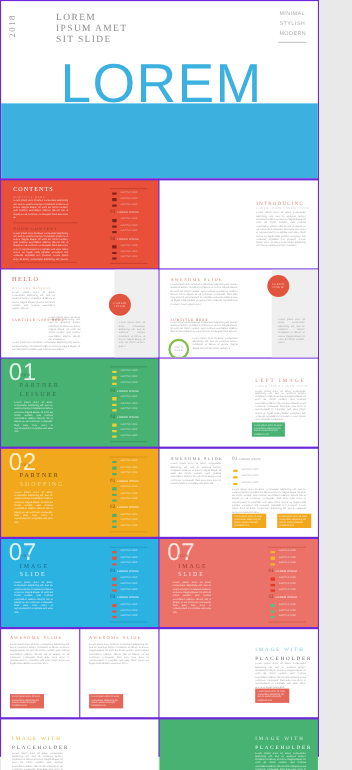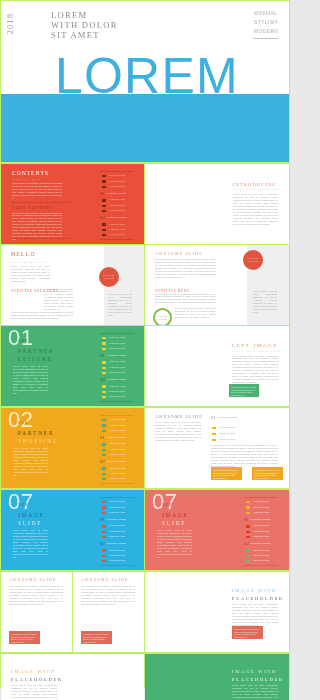--- a/index.html
+++ b/index.html
@@ -1,17 +1,17 @@
 <!DOCTYPE html>
 <html><head>
 <meta charset="utf-8">
 <style>
   html,body{margin:0;padding:0;}
   body{width:290px;height:700px;background:#e9e9e9;font-family:"Liberation Serif",serif;overflow:hidden;}
-  #page{position:relative;width:290px;height:688px;background:#bef264;}
+  #page{position:relative;width:290px;height:688px;background:#6d28d9;}
 
   .slide{position:absolute;overflow:hidden;background:#fff;}
 
   
   #hero{left:1px;top:1px;width:288px;height:161px;background:#fff;}
   #hero-year{position:absolute;left:4px;top:4px;width:30px;height:30px;}
   #hero-year span{position:absolute;left:-5px;top:14px;transform:rotate(-90deg);
      transform-origin:center;font-family:"Liberation Serif",serif;font-size:8px;
      letter-spacing:1.4px;color:#9a9a9a;white-space:nowrap;}
   #hero-title{position:absolute;left:50px;top:9px;}
@@ -90,22 +90,22 @@
 
 <div id="page">
 
   <div class="slide" id="hero">
     <div id="hero-band"></div>
     <div id="hero-year">
       <span>2018</span>
     </div>
     <div id="hero-title">
       <div>LOREM</div>
-      <div>WITH DOLOR</div>
-      <div>SIT AMET</div>
+      <div>IPSUM AMET</div>
+      <div>SIT SLIDE</div>
     </div>
     <div id="hero-tags">
       <div>MINIMAL</div>
       <div>STYLISH</div>
       <div>MODERN</div>
     </div>
     <div id="hero-tagline"></div>
     <div id="hero-big">LOREM</div>
   </div>
 

